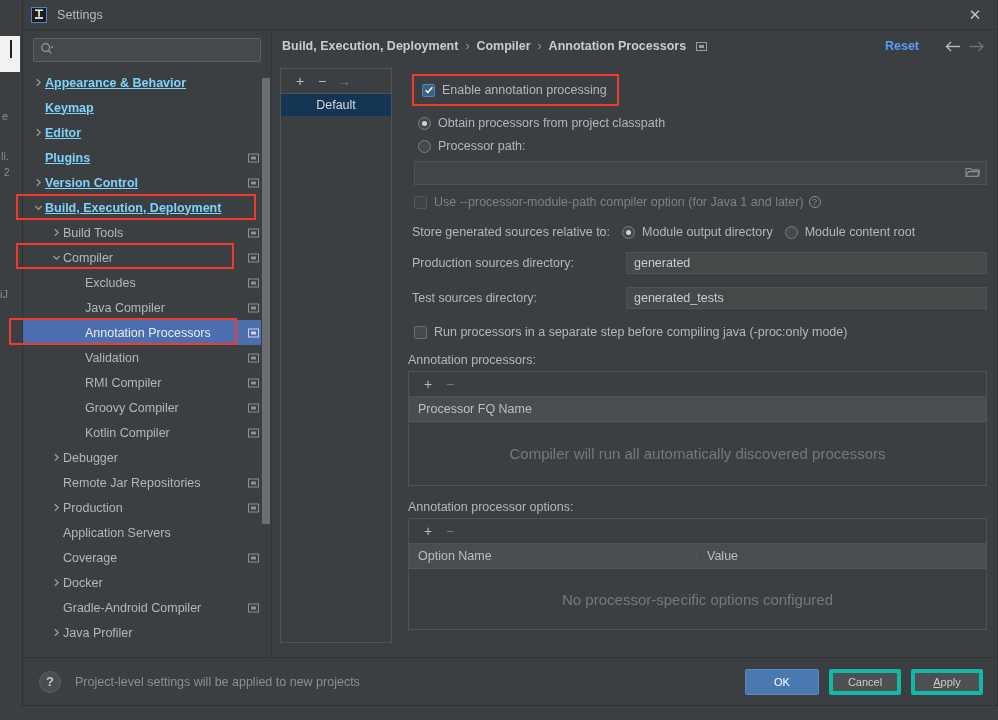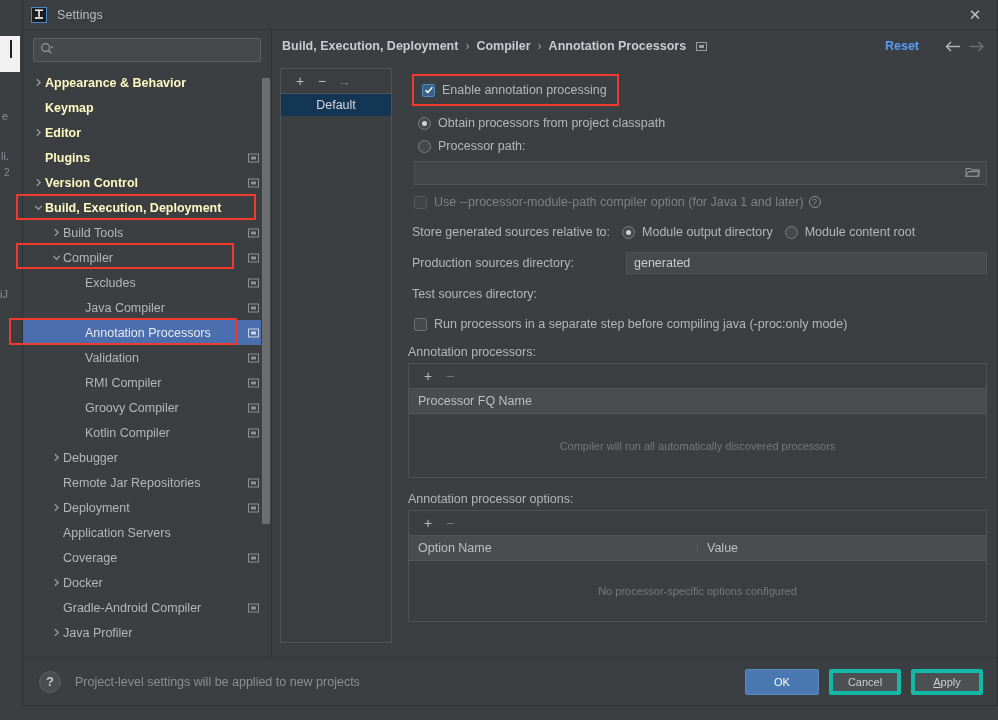--- a/index.html
+++ b/index.html
@@ -123,21 +123,21 @@
   .tree-row.selected { background: #4b6eaf; }
   .tw {
     width: 14px; min-width: 14px; display:flex;
     align-items:center; justify-content:center;
     color: #9a9da0;
   }
   .tw svg { display:block; }
   .tree-label {
     color: #b4b7ba; font-size: 12.5px; white-space: nowrap;
   }
-  .tree-row.bold .tree-label { font-weight: bold; color: #fef9c3; }
+  .tree-row.bold .tree-label { font-weight: bold; color: #7dd3fc; text-decoration: underline; }
   .tree-row.selected .tree-label { color: #e8eaec; }
   .cfg-badge {
     position: absolute; right: 12px; top: 50%; transform: translateY(-50%);
     width: 11px; height: 9px;
     border: 1px solid #8d9194;
     background: #3c3f41;
   }
   .cfg-badge::after {
     content:""; position:absolute; left:2px; top:2px;
     width:5px; height:3px; background:#8d9194;
@@ -304,21 +304,21 @@
     height: 25px; display: flex; align-items: center;
     background: #4a4d4f; border-bottom: 1px solid #55585a;
   }
   .th {
     color: #bcbfc2; font-size: 12.5px; padding-left: 9px;
   }
   .th.col1 { flex: 1; }
   .th.split { flex: 1; border-left: 1px solid #55585a; }
   .tbl-body {
     display:flex; align-items:center; justify-content:center;
-    color: #76797c; font-size: 11px;
+    color: #76797c; font-size: 15px;
   }
   #procs-body { height: 63px; }
   #opts-body  { height: 60px; }
 
   
   #footer {
     height: 48px; min-height: 48px;
     background: #3c3f41;
     border-top: 1px solid #323537;
     display: flex; align-items: center;
@@ -517,21 +517,21 @@
             <span class="tw"></span>
             <span class="tree-label">Remote Jar Repositories</span>
             <span class="cfg-badge"></span>
           </div>
           <div class="tree-row ind1">
             <span class="tw">
               <svg width="9" height="9" viewBox="0 0 9 9">
                 <path d="M2.8 1.2 L6.2 4.5 L2.8 7.8" stroke="currentColor" stroke-width="1.25" fill="none"></path>
               </svg>
             </span>
-            <span class="tree-label">Deployment</span>
+            <span class="tree-label">Production</span>
             <span class="cfg-badge"></span>
           </div>
           <div class="tree-row ind1">
             <span class="tw"></span>
             <span class="tree-label">Application Servers</span>
           </div>
           <div class="tree-row ind1">
             <span class="tw"></span>
             <span class="tree-label">Coverage</span>
             <span class="cfg-badge"></span>
@@ -643,20 +643,21 @@
             <span class="lbl">Module content root</span>
           </div>
 
           <div class="field-row">
             <span class="flbl">Production sources directory:</span>
             <span class="txtfield">generated</span>
           </div>
 
           <div class="field-row">
             <span class="flbl">Test sources directory:</span>
+            <span class="txtfield">generated_tests</span>
           </div>
 
           <div id="procstep-row" class="row">
             <span class="cbx"></span>
             <span class="lbl">Run processors in a separate step before compiling java (-proc:only mode)</span>
           </div>
 
           
           <div class="sec-title">Annotation processors:</div>
           <div class="tbl">

